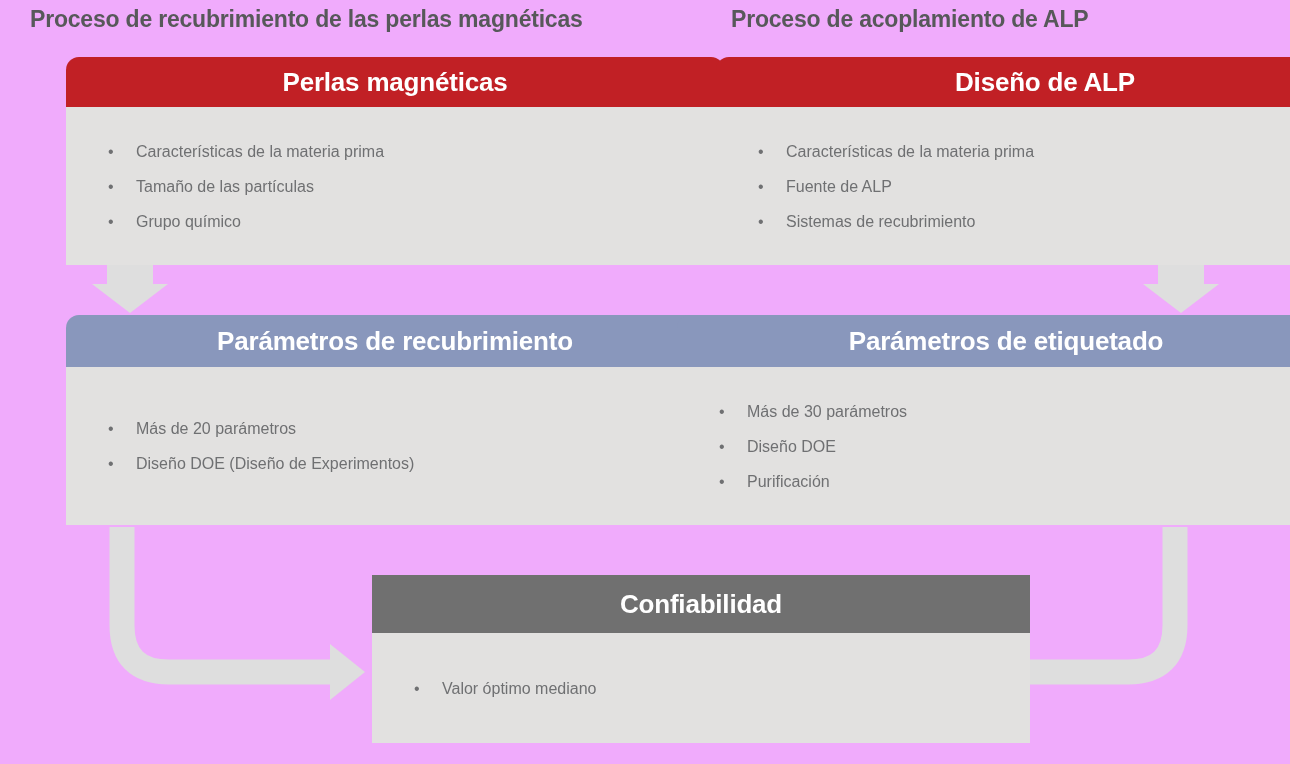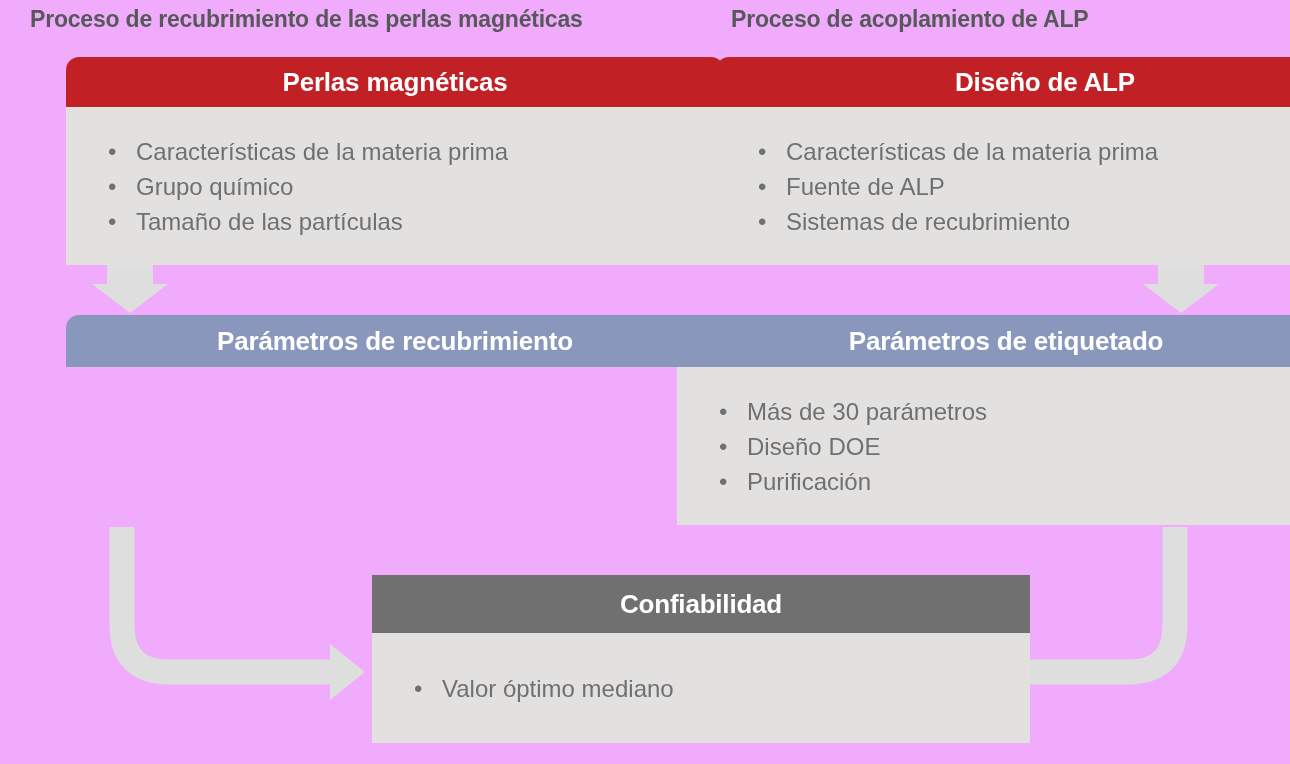--- a/index.html
+++ b/index.html
@@ -45,21 +45,21 @@
   .flowbox .box-header.gray{background:var(--color-header_gray);}
   .flowbox .box-body{
     background:var(--color-panel_gray);
     display:flex;flex-direction:column;justify-content:center;
     padding:10px 20px 10px 40px;
   }
   .flowbox ul{list-style:none;}
   .flowbox li{
     position:relative;
     padding-left:30px;
-    font-size:24px;
+    font-size:16px;
     line-height:35px;
     color:var(--color-body_text);
     white-space:nowrap;
   }
   .flowbox li::before{
     content:"•";
     position:absolute;left:2px;top:0;
     color:var(--color-body_text);
   }
   #box-perlas{left:66px;top:57px;}
@@ -103,39 +103,45 @@
   </svg>
 
   <div class="col-title title-left">Proceso de recubrimiento de las perlas magnéticas</div>
   <div class="col-title title-right">Proceso de acoplamiento de ALP</div>
 
   <div class="flowbox" id="box-perlas">
     <div class="box-header red rounded">Perlas magnéticas</div>
     <div class="box-body">
       <ul>
         <li>Características de la materia prima</li>
+        <li>Tamaño de las partículas</li>
         <li>Grupo químico</li>
-        <li>Tamaño de las partículas</li>
       </ul>
     </div>
   </div>
 
   <div class="flowbox" id="box-alp">
     <div class="box-header red rounded">Diseño de ALP</div>
     <div class="box-body">
       <ul>
         <li>Características de la materia prima</li>
         <li>Fuente de ALP</li>
         <li>Sistemas de recubrimiento</li>
       </ul>
     </div>
   </div>
 
   <div class="flowbox" id="box-recubrimiento">
     <div class="box-header blue rounded">Parámetros de recubrimiento</div>
+    <div class="box-body">
+      <ul>
+        <li>Más de 20 parámetros</li>
+        <li>Diseño DOE (Diseño de Experimentos)</li>
+      </ul>
+    </div>
   </div>
 
   <div class="flowbox" id="box-etiquetado">
     <div class="box-header blue rounded">Parámetros de etiquetado</div>
     <div class="box-body">
       <ul>
         <li>Más de 30 parámetros</li>
         <li>Diseño DOE</li>
         <li>Purificación</li>
       </ul>

